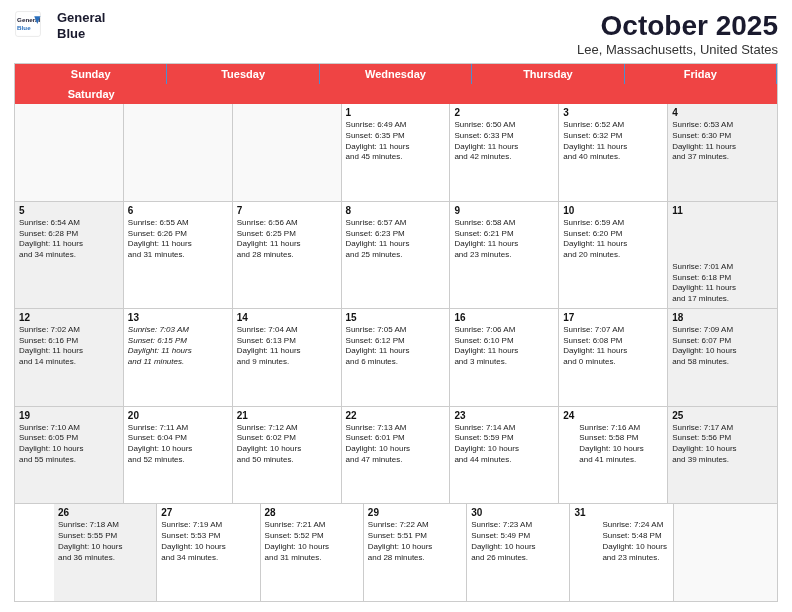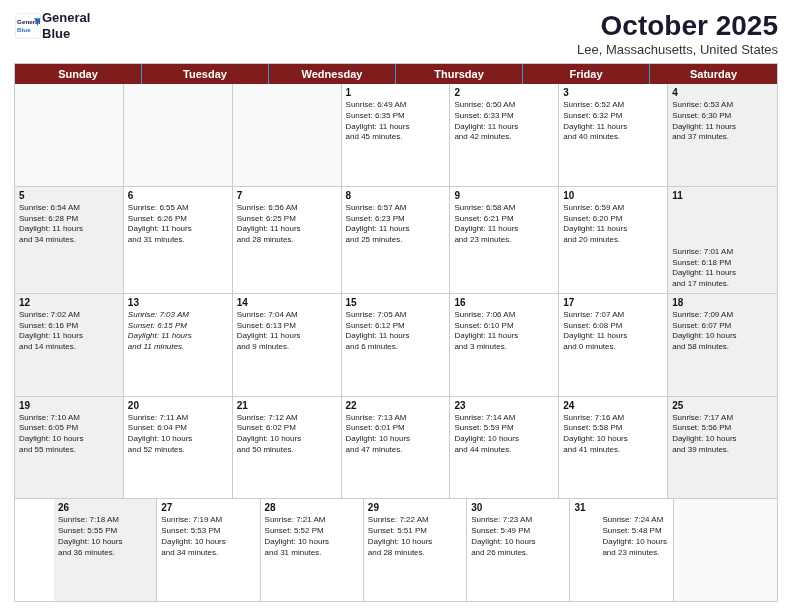--- a/index.html
+++ b/index.html
@@ -18,22 +18,22 @@
       flex-direction: column;
     }
     .header {
       display: flex;
       justify-content: space-between;
       align-items: flex-start;
       margin-bottom: 6px;
     }
     .logo {
       display: flex;
-      align-items: center;
-      gap: 0;
+      align-items: flex-start;
+      gap: 15px;
     }
     .logo-text {
       font-size: 13px;
       font-weight: bold;
       color: #1a1a2e;
       line-height: 1.2;
     }
     .logo-icon {
       width: 28px;
       height: 28px;
@@ -51,22 +51,22 @@
       color: #333;
     }
     .calendar {
       flex: 1;
       display: flex;
       flex-direction: column;
       border: 1px solid #ccc;
     }
     .cal-header {
       display: grid;
-      grid-template-columns: repeat(6, 1fr);
-      background: #7f1d1d;
+      grid-template-columns: repeat(5, 1fr);
+      background: #ef4444;
     }
     .cal-header-cell {
       color: #fff;
       font-size: 11px;
       font-weight: bold;
       text-align: center;
       padding: 4px 2px;
       border-right: 1px solid #4a8fd0;
     }
     .cal-header-cell:last-child { border-right: none; }
@@ -304,21 +304,21 @@
           </div>
           <div class="cal-cell">
             <div class="day-num">23</div>
             <div class="cell-text" style="white-space: pre-line;">Sunrise: 7:14 AM
 Sunset: 5:59 PM
 Daylight: 10 hours
 and 44 minutes.</div>
           </div>
           <div class="cal-cell">
             <div class="day-num">24</div>
-            <div class="cell-text" style="white-space: pre-line;">Sunrise: 7:16 AM
+            <div class="cell-text" style="white-space: pre-line; margin-left: 16px;">Sunrise: 7:16 AM
 Sunset: 5:58 PM
 Daylight: 10 hours
 and 41 minutes.</div>
           </div>
           <div class="cal-cell shaded">
             <div class="day-num">25</div>
             <div class="cell-text" style="white-space: pre-line;">Sunrise: 7:17 AM
 Sunset: 5:56 PM
 Daylight: 10 hours
 and 39 minutes.</div>

